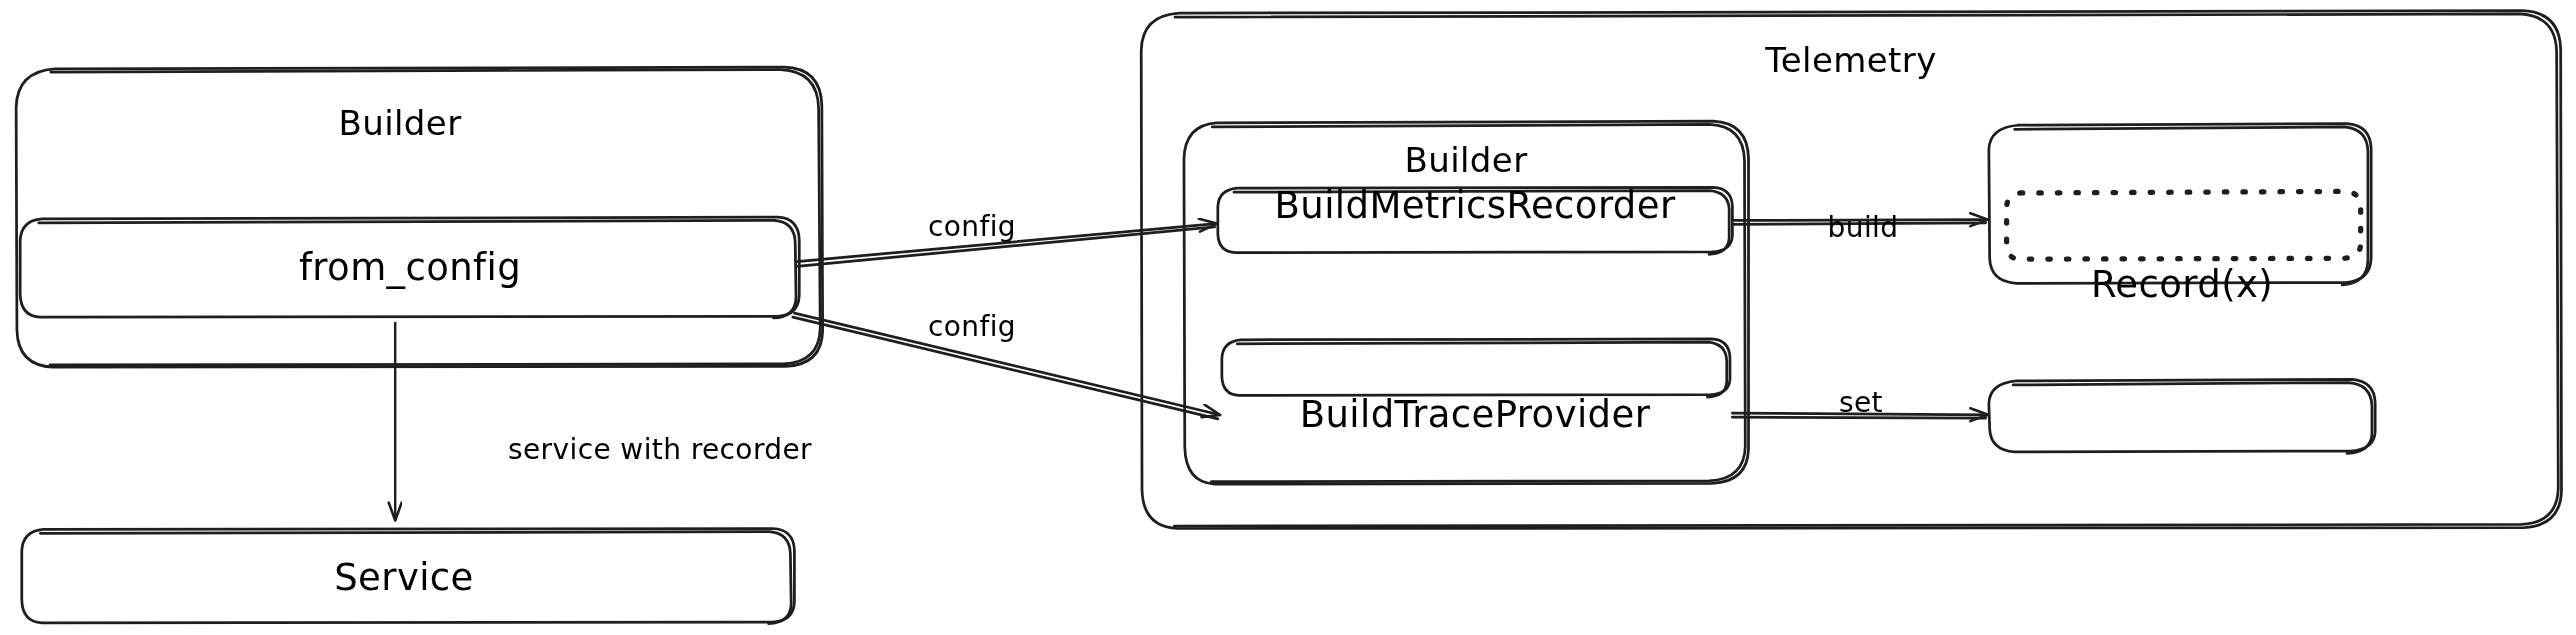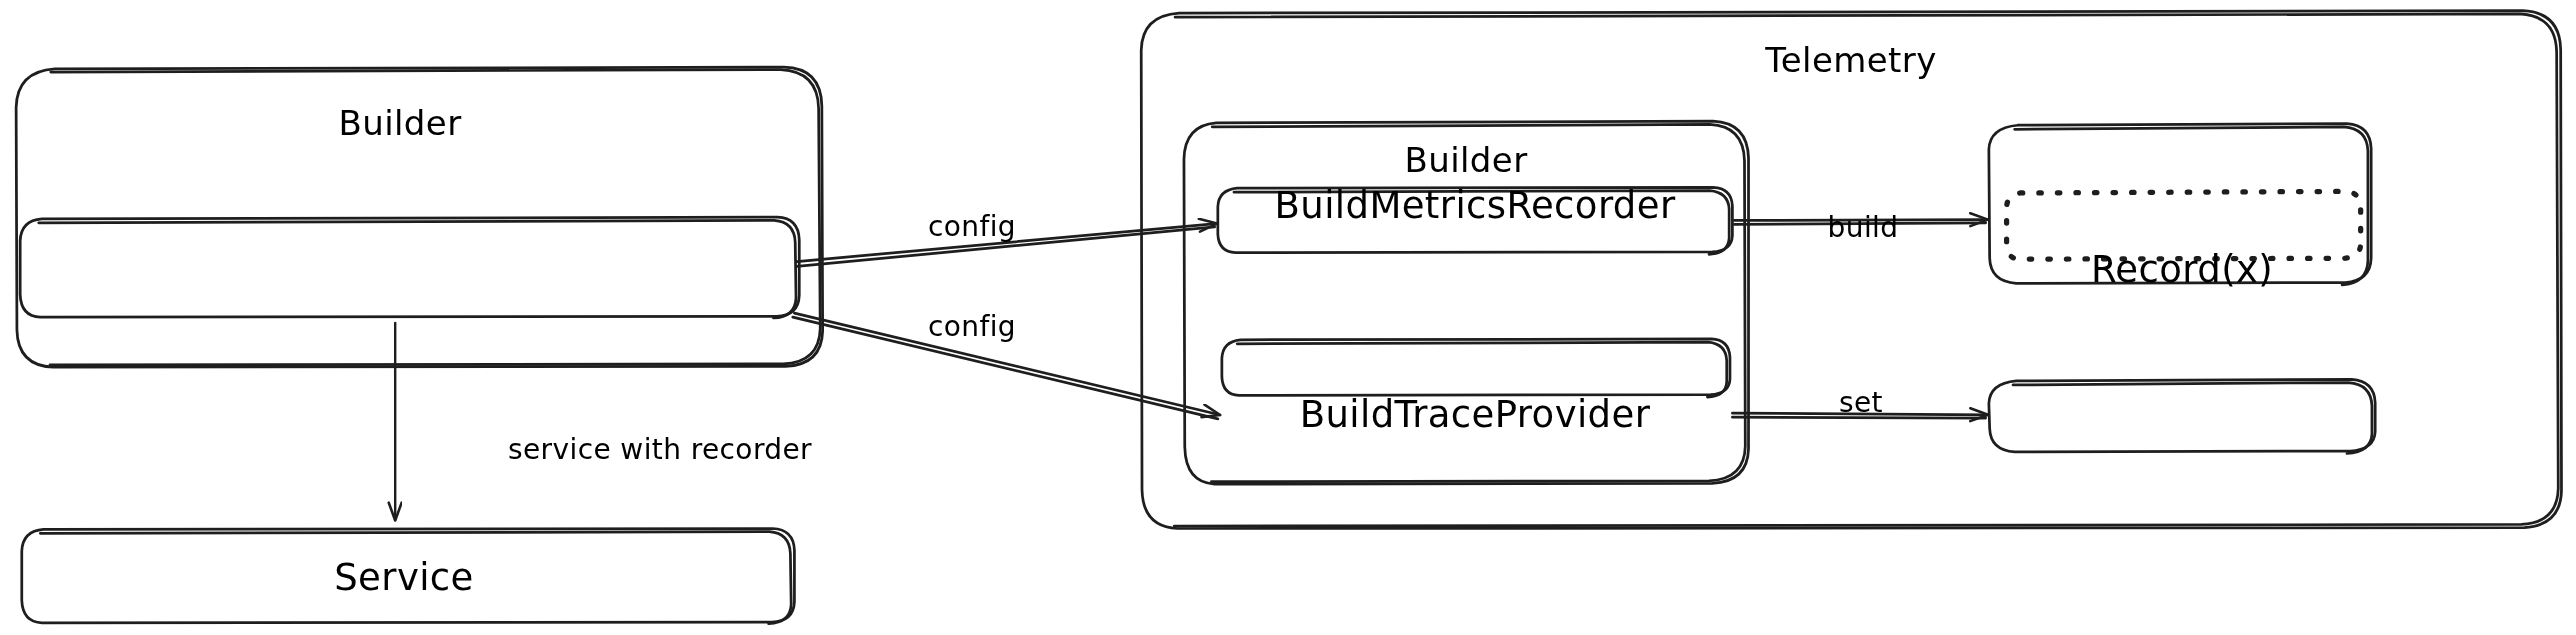--- a/index.html
+++ b/index.html
@@ -130,33 +130,34 @@
       <g>
         <path d="M2148 512 L2464 514" marker-end="url(#ah)"></path>
         <path d="M2148 517 L2462 518"></path>
       </g>
 
     </g>
   </svg>
 
   <div class="lbl lbl-container" style="left:400px; top:123px;">Builder</div>
 
+  <div class="lbl lbl-node" style="left:410px; top:267px;">from_config</div>
 
   <div class="lbl lbl-node" style="left:404px; top:577px;">Service</div>
 
   <div class="lbl lbl-container" style="left:1851px; top:60px;">Telemetry</div>
 
   <div class="lbl lbl-container" style="left:1466px; top:160px;">Builder</div>
 
   <div class="lbl lbl-node" style="left:1475px; top:205px;">BuildMetricsRecorder</div>
 
   <div class="lbl lbl-node" style="left:1475px; top:414px;">BuildTraceProvider</div>
 
 
-  <div class="lbl lbl-node" style="left:2182px; top:269px;text-align:right;">Record(x)</div>
+  <div class="lbl lbl-node" style="left:2182px; top:284px;text-align:right;">Record(x)</div>
 
 
   <div class="lbl lbl-edge" style="left:972px; top:227px;">config</div>
 
   <div class="lbl lbl-edge" style="left:972px; top:327px;">config</div>
 
   <div class="lbl lbl-edge" style="left:660px; top:450px;">service with recorder</div>
 
   <div class="lbl lbl-edge" style="left:1863px; top:228px;">build</div>
 

